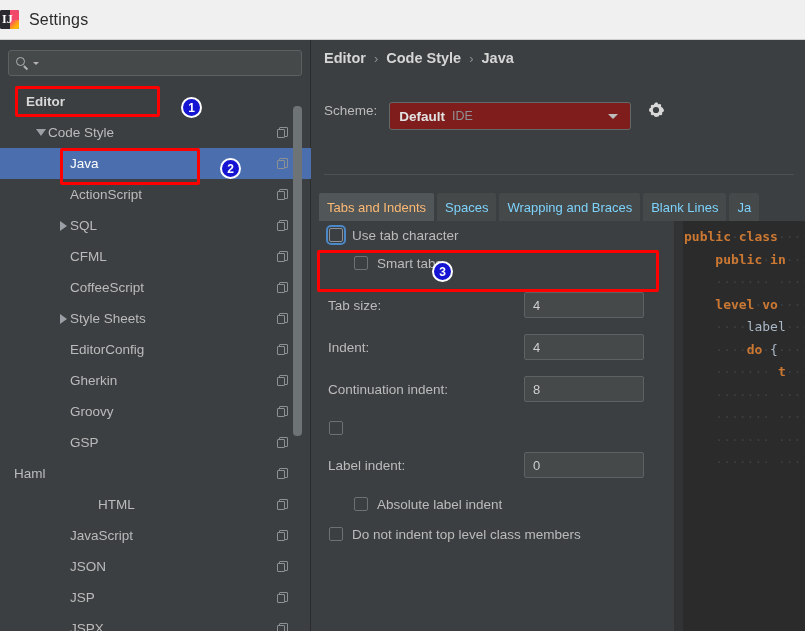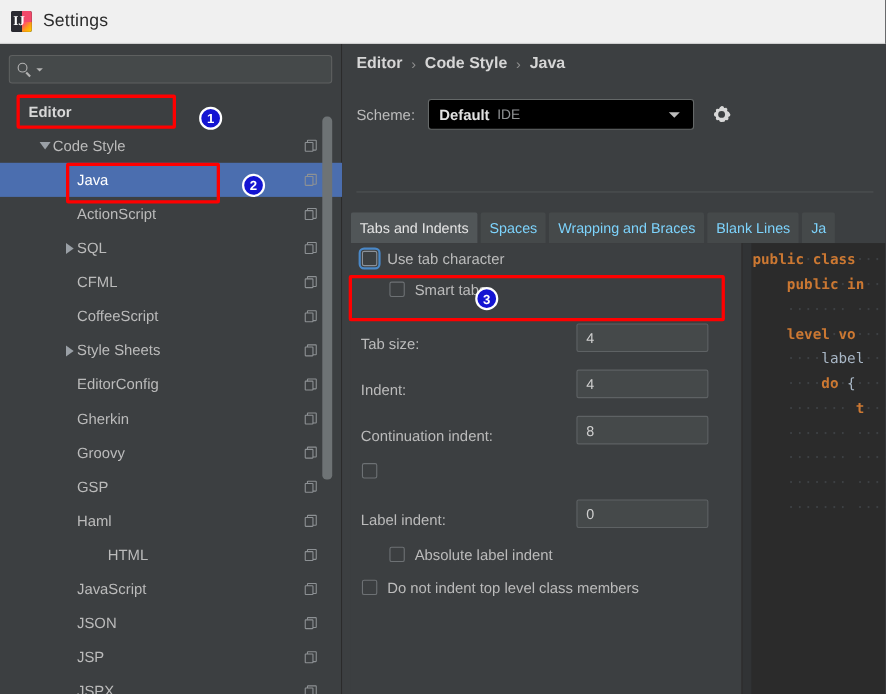--- a/index.html
+++ b/index.html
@@ -17,21 +17,20 @@
     overflow: hidden;
   }
 
   
   .titlebar {
     position: absolute; top: 0; left: 0;
     width: 805px; height: 40px;
     background: #f0f0f0;
     border-bottom: 1px solid #cfcfcf;
     display: flex; align-items: center;
-    padding-left: 10px;
   }
   .app-icon {
     width: 19px; height: 19px;
     position: relative;
     flex: 0 0 auto;
     border-radius: 2px;
     overflow: hidden;
     background: #1b1b20;
   }
   .app-icon .q1 { position:absolute; left:0; top:0; width:50%; height:50%; background:#2a2a31; }
@@ -179,26 +178,27 @@
   .breadcrumb .sep {
     margin: 0 8px; color: #8e8e8e; font-weight: normal; font-size: 13px;
   }
   .scheme-row {
     position: absolute; top: 50px; left: 13px;
     display: flex; align-items: center;
   }
   .scheme-label { font-size: 13.5px; color: #bbbbbb; margin-right: 12px; }
   .scheme-combo {
     width: 242px; height: 28px;
-    background: #000000;
+    background: #7f1d1d;
     border: 1px solid #646868;
     border-radius: 3px;
     display: flex; align-items: center;
     padding: 0 6px 0 9px;
     position: relative;
+    margin-top: 12px;
   }
   .scheme-combo .val { font-size: 13.5px; color: #e2e2e2; font-weight: bold; }
   .scheme-combo .sub { font-size: 12.5px; color: #8f9294; margin-left: 7px; }
   .scheme-combo .caret {
     position: absolute; right: 12px; top: 50%;
     margin-top: -2px;
     width: 0; height: 0;
     border-left: 5px solid transparent;
     border-right: 5px solid transparent;
     border-top: 5px solid #bdbdbd;
@@ -223,21 +223,21 @@
   .tab {
     display: flex; align-items: center;
     padding: 0 8px;
     font-size: 13px;
     color: #7dd3fc;
     background: #45494a;
     margin-right: 3px;
     border-radius: 2px 2px 0 0;
     white-space: nowrap;
   }
-  .tab.active { background: #515658; color: #e5e5e5; }
+  .tab.active { background: #515658; color: #fdba74; }
 
   .settings-pane {
     position: absolute; top: 181px; left: 8px;
     width: 355px; height: 410px;
     background: #3c3f41;
   }
   .opt-row {
     display: flex; align-items: center;
     height: 28px;
     margin-bottom: 0px;
@@ -254,21 +254,21 @@
     outline-offset: 1px;
     border-color: #8b9199;
   }
   .opt-label {
     margin-left: 9px;
     font-size: 13.5px;
     color: #bbbbbb;
     white-space: nowrap;
   }
   .field-row {
-    display: flex; align-items: flex-end;
+    display: flex; align-items: center;
     height: 30px;
     position: relative;
   }
   .field-label {
     font-size: 13.5px; color: #bbbbbb;
     width: 196px; flex: 0 0 196px;
   }
   .num-field {
     width: 120px; height: 26px;
     background: #45494a;
@@ -455,21 +455,21 @@
             </span>
           </div>
           <div class="tree-row" style="padding-left: 56px;">
             <div class="tree-arrow"></div>
             <span class="tree-label">GSP</span>
             <span class="copy-icon">
               <span class="back"></span>
               <span class="front"></span>
             </span>
           </div>
-          <div class="tree-row" style="padding-left: 56px;">
+          <div class="tree-row" style="">
             <div class="tree-arrow"></div>
             <span class="tree-label">Haml</span>
             <span class="copy-icon">
               <span class="back"></span>
               <span class="front"></span>
             </span>
           </div>
           <div class="tree-row" style="padding-left: 84px;">
             <div class="tree-arrow"></div>
             <span class="tree-label">HTML</span>

